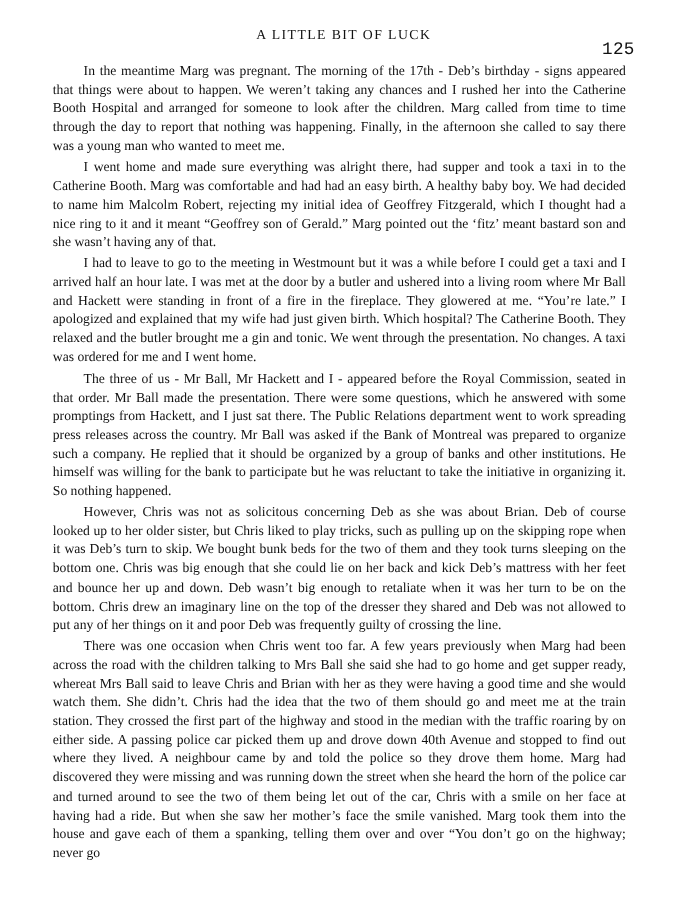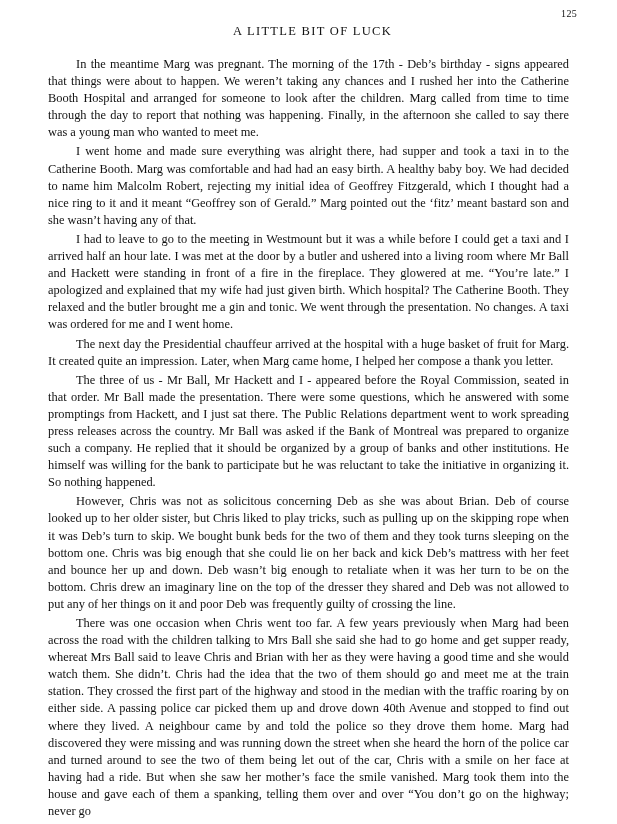--- a/index.html
+++ b/index.html
@@ -29,24 +29,25 @@
   }
   .running-title {
     font-size: 12.5px;
     letter-spacing: 1.3px;
     font-variant: small-caps;
     text-transform: uppercase;
     white-space: nowrap;
   }
   .page-number {
     position: absolute;
-    top: 8px;
+    top: 36px;
     right: 40px;
-    font-size: 10px;
+    font-size: 16px;
     letter-spacing: 0.3px;
+    font-family: Liberation Mono, monospace;
   }
   .body-text {
     position: absolute;
     top: 54px;
     left: 46px;
     width: 525px;
     font-size: 12.4px;
     line-height: 17.1px;
     text-align: justify;
     text-justify: inter-word;
@@ -65,19 +66,18 @@
 
   <div class="header">
     <span class="running-title">A LITTLE BIT OF LUCK</span>
   </div>
   <div class="page-number">125</div>
 
   <div class="body-text">
     <p>In the meantime Marg was pregnant. The morning of the 17th - Deb’s birthday - signs appeared that things were about to happen. We weren’t taking any chances and I rushed her into the Catherine Booth Hospital and arranged for someone to look after the children. Marg called from time to time through the day to report that nothing was happening. Finally, in the afternoon she called to say there was a young man who wanted to meet me.</p>
     <p>I went home and made sure everything was alright there, had supper and took a taxi in to the Catherine Booth. Marg was comfortable and had had an easy birth. A healthy baby boy. We had decided to name him Malcolm Robert, rejecting my initial idea of Geoffrey Fitzgerald, which I thought had a nice ring to it and it meant “Geoffrey son of Gerald.” Marg pointed out the ‘fitz’ meant bastard son and she wasn’t having any of that.</p>
     <p>I had to leave to go to the meeting in Westmount but it was a while before I could get a taxi and I arrived half an hour late. I was met at the door by a butler and ushered into a living room where Mr Ball and Hackett were standing in front of a fire in the fireplace. They glowered at me. “You’re late.” I apologized and explained that my wife had just given birth. Which hospital? The Catherine Booth. They relaxed and the butler brought me a gin and tonic. We went through the presentation. No changes. A taxi was ordered for me and I went home.</p>
-    <p>The next day the Presidential chauffeur arrived at the hospital with a huge basket of fruit for Marg. It created quite an impression. Later, when Marg came home, I helped her compose a thank you letter.</p>
     <p>The three of us - Mr Ball, Mr Hackett and I - appeared before the Royal Commission, seated in that order. Mr Ball made the presentation. There were some questions, which he answered with some promptings from Hackett, and I just sat there. The Public Relations department went to work spreading press releases across the country. Mr Ball was asked if the Bank of Montreal was prepared to organize such a company. He replied that it should be organized by a group of banks and other institutions. He himself was willing for the bank to participate but he was reluctant to take the initiative in organizing it. So nothing happened.</p>
     <p>However, Chris was not as solicitous concerning Deb as she was about Brian. Deb of course looked up to her older sister, but Chris liked to play tricks, such as pulling up on the skipping rope when it was Deb’s turn to skip. We bought bunk beds for the two of them and they took turns sleeping on the bottom one. Chris was big enough that she could lie on her back and kick Deb’s mattress with her feet and bounce her up and down. Deb wasn’t big enough to retaliate when it was her turn to be on the bottom. Chris drew an imaginary line on the top of the dresser they shared and Deb was not allowed to put any of her things on it and poor Deb was frequently guilty of crossing the line.</p>
     <p>There was one occasion when Chris went too far. A few years previously when Marg had been across the road with the children talking to Mrs Ball she said she had to go home and get supper ready, whereat Mrs Ball said to leave Chris and Brian with her as they were having a good time and she would watch them. She didn’t. Chris had the idea that the two of them should go and meet me at the train station. They crossed the first part of the highway and stood in the median with the traffic roaring by on either side. A passing police car picked them up and drove down 40th Avenue and stopped to find out where they lived. A neighbour came by and told the police so they drove them home. Marg had discovered they were missing and was running down the street when she heard the horn of the police car and turned around to see the two of them being let out of the car, Chris with a smile on her face at having had a ride. But when she saw her mother’s face the smile vanished. Marg took them into the house and gave each of them a spanking, telling them over and over “You don’t go on the highway; never go</p>
   </div>
 
 </div>
 
 </body></html>

